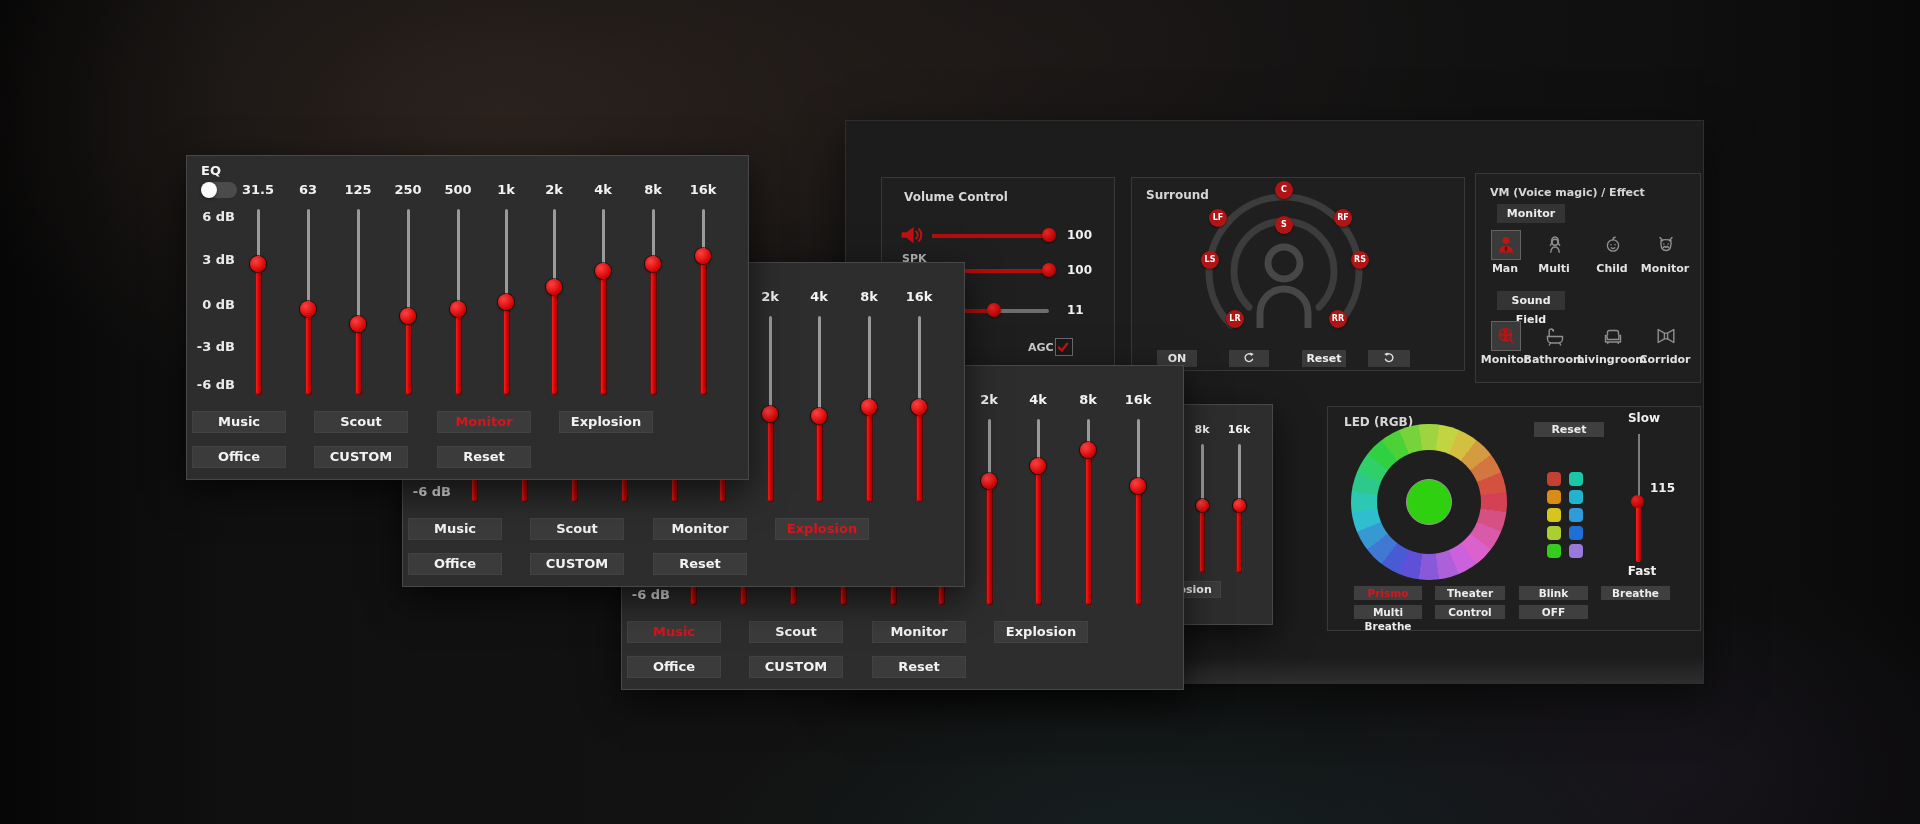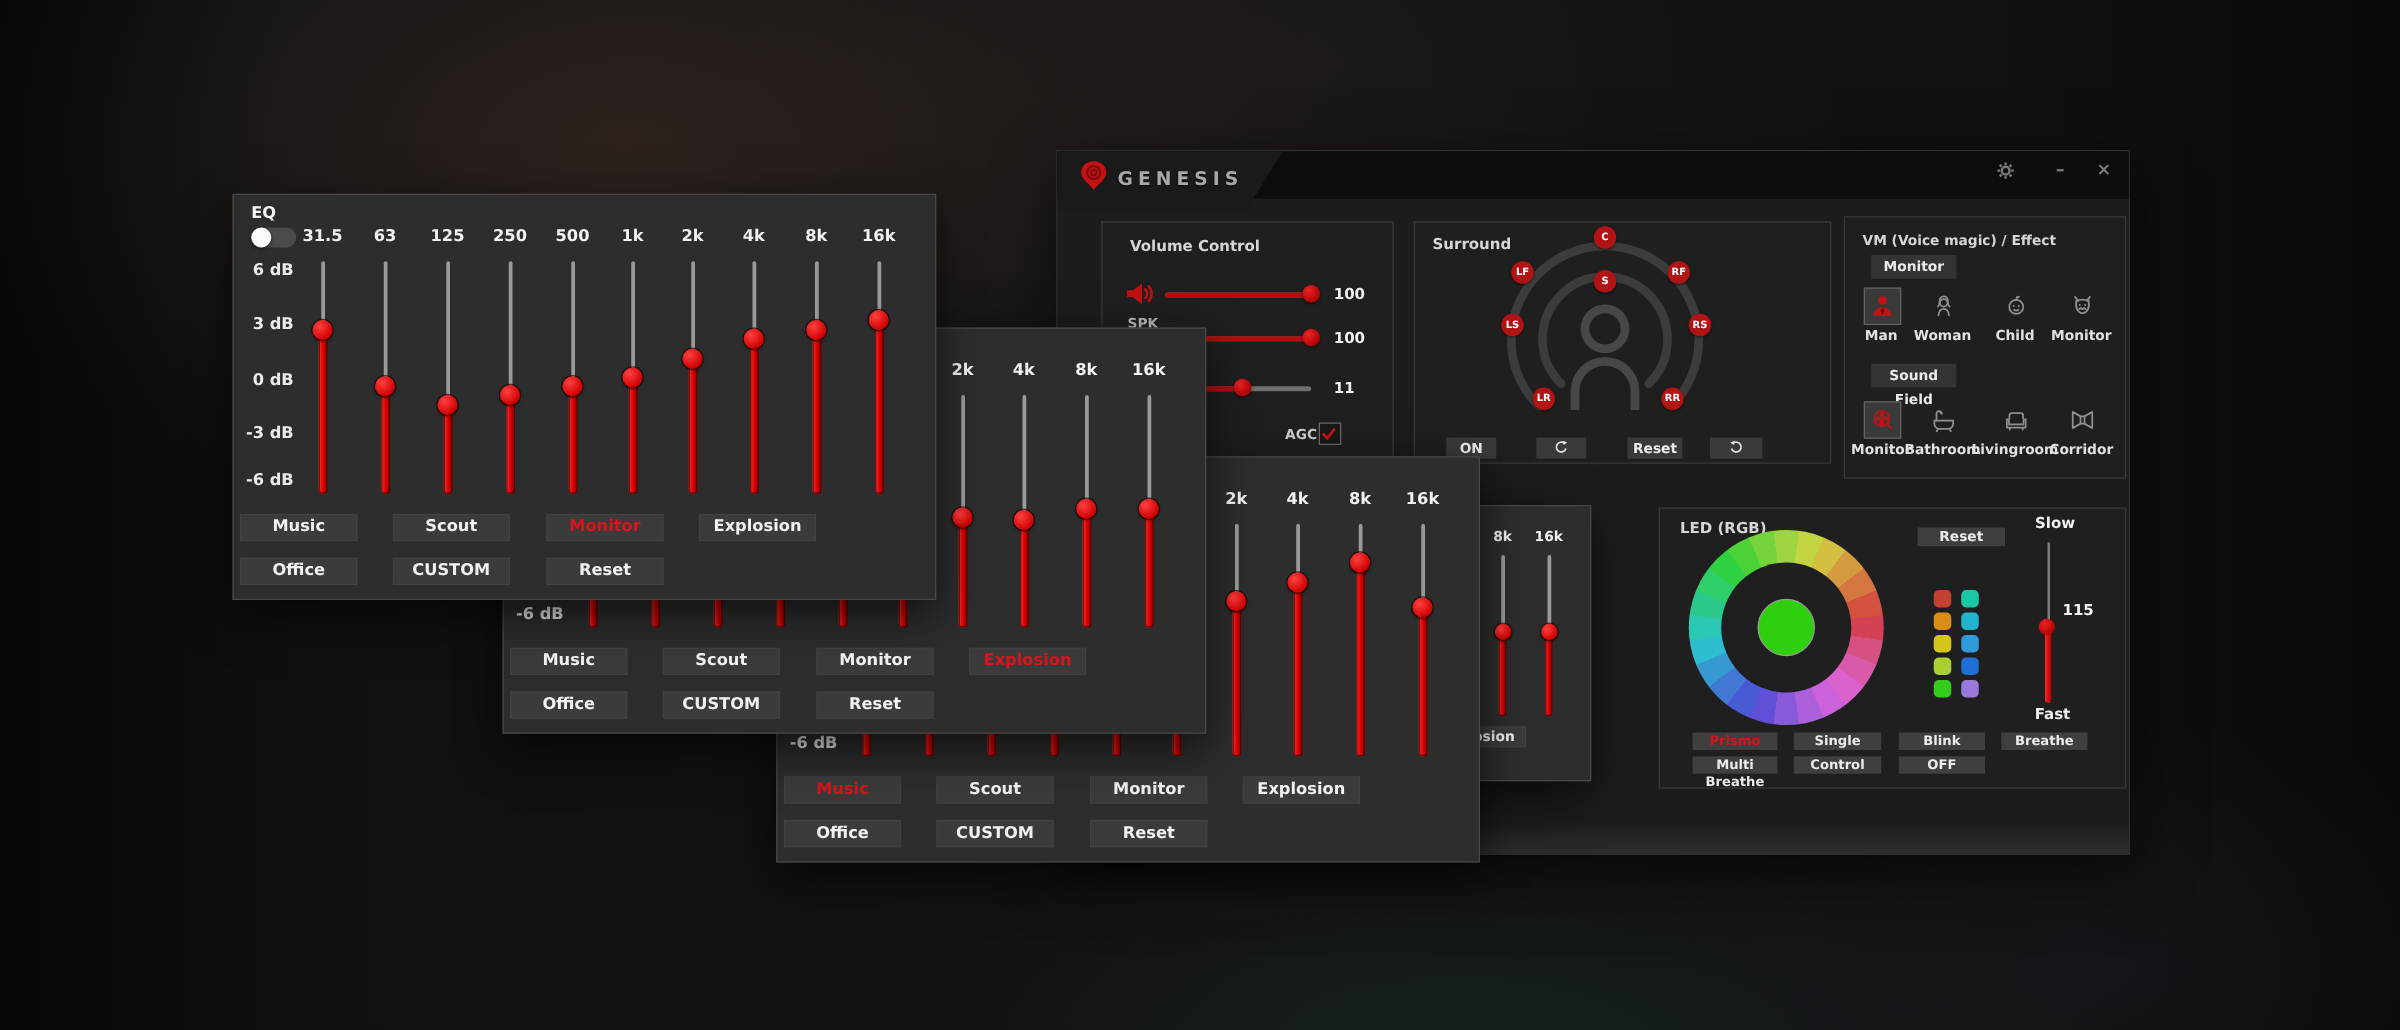--- a/index.html
+++ b/index.html
@@ -377,37 +377,20 @@
         <div class="eq-btn abs" style="left: 101px; top: 176px; width: 78px; height: 17px; line-height: 17px;">Scout</div>
         <div class="eq-btn abs" style="left: 196px; top: 176px; width: 78px; height: 17px; line-height: 17px;">Monitor</div>
         <div class="eq-btn abs" style="left: 291px; top: 176px; width: 78px; height: 17px; line-height: 17px;">Explosion</div>
         <div class="eq-btn abs" style="left: 6px; top: 202px; width: 78px; height: 17px; line-height: 17px;">Office</div>
         <div class="eq-btn abs" style="left: 101px; top: 202px; width: 78px; height: 17px; line-height: 17px;">CUSTOM</div>
         <div class="eq-btn abs" style="left: 196px; top: 202px; width: 78px; height: 17px; line-height: 17px;">Reset</div>
       </div>
     </div>
 
   <div class="main-window abs">
-    <div class="mw-header abs">
-      <div class="brand-tab abs"></div>
-      <svg class="abs" style="left:17px;top:7px" width="24" height="26" viewBox="0 0 24 26">
-        <path d="M12 1 C6 1 2 5 2 10 c0 6 6 8 10 14 c4-6 10-8 10-14 C22 5 18 1 12 1 Z" fill="#c41212"></path>
-        <circle cx="12" cy="10" r="5.2" fill="none" stroke="#7d0d0d" stroke-width="1.8"></circle>
-        <circle cx="12" cy="10" r="2.2" fill="none" stroke="#7d0d0d" stroke-width="1.6"></circle>
-      </svg>
-      <div class="brand-text abs">GENESIS</div>
-      <div class="win-btn abs" style="left:748px">
-        <svg width="15" height="15" viewBox="0 0 16 16" style="margin-top:3px">
-          <path d="M8 1v2.2M8 12.8V15M1 8h2.2M12.8 8H15M3 3l1.6 1.6M11.4 11.4L13 13M13 3l-1.6 1.6M4.6 11.4L3 13" stroke="#7a7a7a" stroke-width="2.1"></path>
-          <circle cx="8" cy="8" r="3.3" fill="#0d0d0d" stroke="#7a7a7a" stroke-width="2.1"></circle>
-        </svg>
-      </div>
-      <div class="win-btn abs" style="left:792px">–</div>
-      <div class="win-btn abs" style="left:827px">×</div>
-    </div>
 
     <div class="panel abs" id="volume-panel">
       <div class="panel-title abs" style="left:22px;top:12px">Volume Control</div>
       <svg class="abs" style="left:17px;top:44px" width="27" height="26" viewBox="0 0 24 24">
         <path d="M2 9.5h4.5L13 4.5v15l-6.5-5H2z" fill="#c01212"></path>
         <path d="M15.5 8.8a4.6 4.6 0 0 1 0 6.4M18 6.6a8 8 0 0 1 0 10.8" stroke="#c01212" stroke-width="1.9" fill="none" stroke-linecap="round"></path>
       </svg>
       <div class="spk-label abs">SPK</div>
       <div id="volume-rows">
           <div class="abs" style="left: 50px; top: 49px; width: 117px; height: 18px;">
@@ -486,21 +469,21 @@
           <div class="vm-box abs" style="left: 64px; top: 56px;">
             <svg width="22" height="22" viewBox="0 0 22 22">
               <g fill="none" stroke="#8f8f8f" stroke-width="1.4" stroke-linecap="round">
                 <circle cx="11" cy="8.2" r="3"></circle>
                 <path d="M7.6 9C7 4.6 9 3 11 3s4 1.6 3.4 6"></path>
                 <path d="M7.6 9c-.4 1.6-1.3 2.3-1.3 2.3M14.4 9c.4 1.6 1.3 2.3 1.3 2.3"></path>
                 <path d="M6.8 18.3c.3-3.4 1.9-5.3 4.2-5.3s3.9 1.9 4.2 5.3"></path>
               </g>
             </svg>
           </div>
-          <div class="vm-label abs" style="left: 42px; top: 88px; width: 72px;">Woman</div>
+          <div class="vm-label abs" style="left: 42px; top: 88px; width: 72px;">Multi</div>
           <div class="vm-box abs" style="left: 122px; top: 56px;">
             <svg width="22" height="22" viewBox="0 0 22 22">
               <g fill="none" stroke="#8f8f8f" stroke-width="1.4" stroke-linecap="round">
                 <circle cx="11" cy="11.5" r="5.6"></circle>
                 <path d="M11 5.9c0-1.6 1-2.7 2.2-2.7"></path>
                 <path d="M9.3 13.8c1.1.9 2.3.9 3.4 0"></path>
               </g>
               <circle cx="9" cy="10.8" r=".8" fill="#8f8f8f"></circle>
               <circle cx="13" cy="10.8" r=".8" fill="#8f8f8f"></circle>
             </svg>
@@ -589,21 +572,21 @@
           <div class="sw" style="background: rgb(154, 121, 221);"></div>
         </div>
       <div class="speed-lab abs" style="left:296px;top:4px">Slow</div>
       <div class="abs" id="speed-track"></div>
       <div class="abs" id="speed-fill" style="top: 93.56px; height: 61.44px;"></div>
       <div class="abs" id="speed-thumb" style="top: 87.56px;"></div>
       <div class="abs" id="speed-value">115</div>
       <div class="speed-lab abs" style="left:294px;top:157px">Fast</div>
       <div id="led-modes">
           <div class="led-btn abs active" style="left: 26px; top: 179px; width: 68px;">Prismo</div>
-          <div class="led-btn abs" style="left: 107px; top: 179px; width: 70px;">Single</div>
+          <div class="led-btn abs" style="left: 107px; top: 179px; width: 70px;">Theater</div>
           <div class="led-btn abs" style="left: 191px; top: 179px; width: 69px;">Blink</div>
           <div class="led-btn abs" style="left: 273px; top: 179px; width: 69px;">Breathe</div>
           <div class="led-btn abs" style="left: 26px; top: 198px; width: 68px;">Multi Breathe</div>
           <div class="led-btn abs" style="left: 107px; top: 198px; width: 70px;">Control</div>
           <div class="led-btn abs" style="left: 191px; top: 198px; width: 69px;">OFF</div>
         </div>
     </div>
 
     <div class="bottom-glow abs"></div>
   </div>

